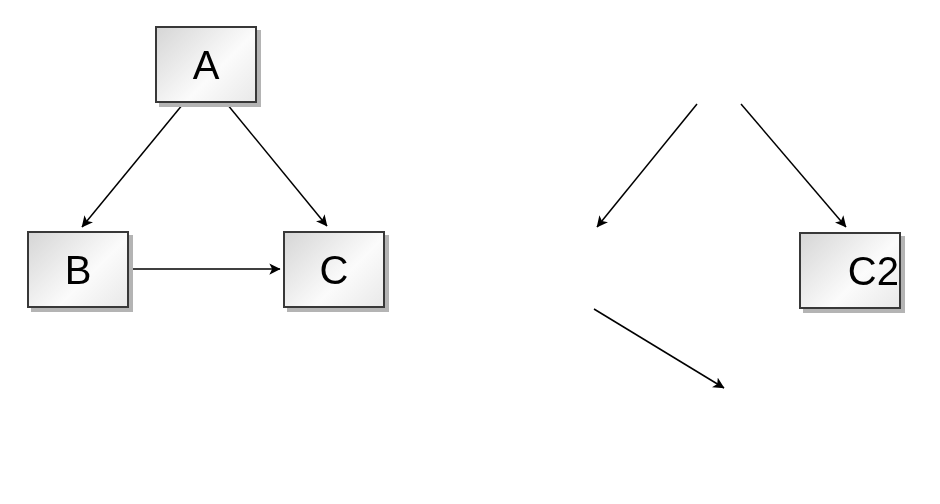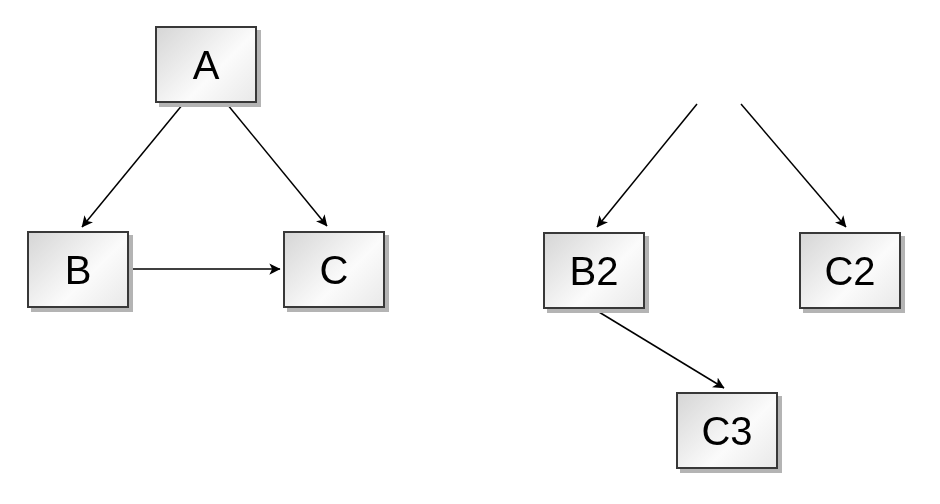--- a/index.html
+++ b/index.html
@@ -31,21 +31,21 @@
     font-size: 40px;
     color: #000000;
     line-height: 1;
     user-select: none;
   }
   .node-A  { left: 155px; top: 26px;  }
   .node-B  { left: 27px;  top: 231px; }
   .node-C  { left: 283px; top: 231px; }
   .node-A2 { left: 669px; top: 25px;  }
   .node-B2 { left: 543px; top: 232px; }
-  .node-C2 { left: 799px; top: 232px; }
+  .node-C2 { left: 799px; top: 232px; justify-content: flex-end; }
   .node-C3 { left: 676px; top: 392px; }
   line.edge {
     stroke: #000000;
     stroke-width: 1.5;
   }
 </style>
 </head>
 <body>
 
 <div class="canvas">
@@ -69,23 +69,17 @@
   <div class="node node-A">
     <span>A</span>
   </div>
   <div class="node node-B">
     <span>B</span>
   </div>
   <div class="node node-C">
     <span>C</span>
   </div>
 
-  <div class="node node-B2">
-    <span>B2</span>
-  </div>
   <div class="node node-C2">
     <span>C2</span>
-  </div>
-  <div class="node node-C3">
-    <span>C3</span>
   </div>
 
 </div>
 
 </body></html>

